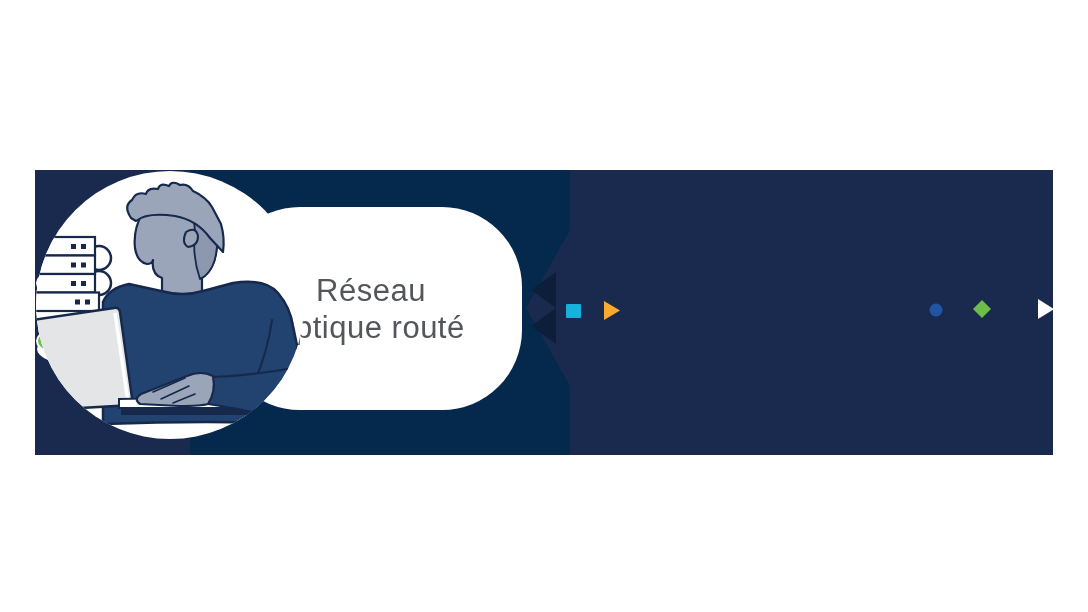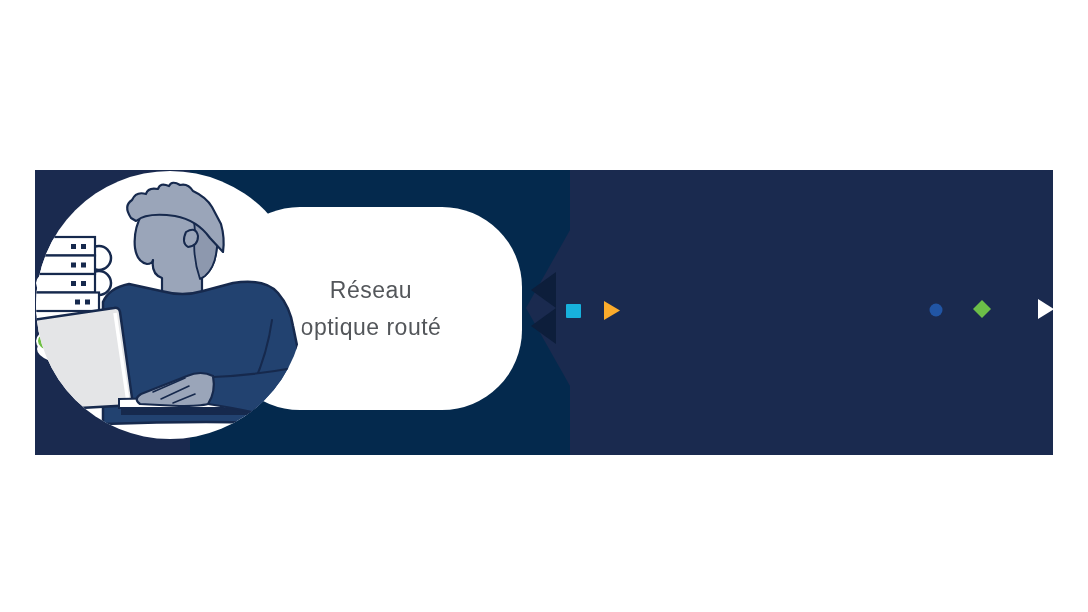--- a/index.html
+++ b/index.html
@@ -8,21 +8,21 @@
   .banner{position:absolute;left:35px;top:170px;width:1018px;height:285px;
           overflow:hidden;background:var(--band-indigo,#1a2a4f);}
   .banner svg{position:absolute;left:0;top:0;display:block;}
   .bg-svg{width:1018px;height:285px;}
   .scene-svg{left:607px;top:8px;width:270px;height:270px;}
 
   .capsule{position:absolute;left:185px;top:37px;width:302px;height:203px;
            background:var(--capsule-bg,#fff);border-radius:80px;
            display:flex;flex-direction:column;align-items:center;justify-content:center;
            text-align:center;}
-  .capsule .line{color:var(--label-text,#53565a);font-size:23px;line-height:37px;
+  .capsule .line{color:var(--label-text,#53565a);font-size:31px;line-height:37px;
                  font-weight:300;letter-spacing:.5px;white-space:nowrap;}
 
   
   .f-indigo{fill:var(--band-indigo,#1a2a4f)}
   .f-dark{fill:var(--band-dark,#04294d)}
   .f-chev{fill:var(--chevron-dark,#0d1e3b)}
   .f-white{fill:var(--white,#ffffff)}
   .f-skin{fill:var(--skin,#9aa5b9)}
   .f-hair{fill:var(--hair,#8d98ae)}
   .f-sweater{fill:var(--sweater,#224270)}

